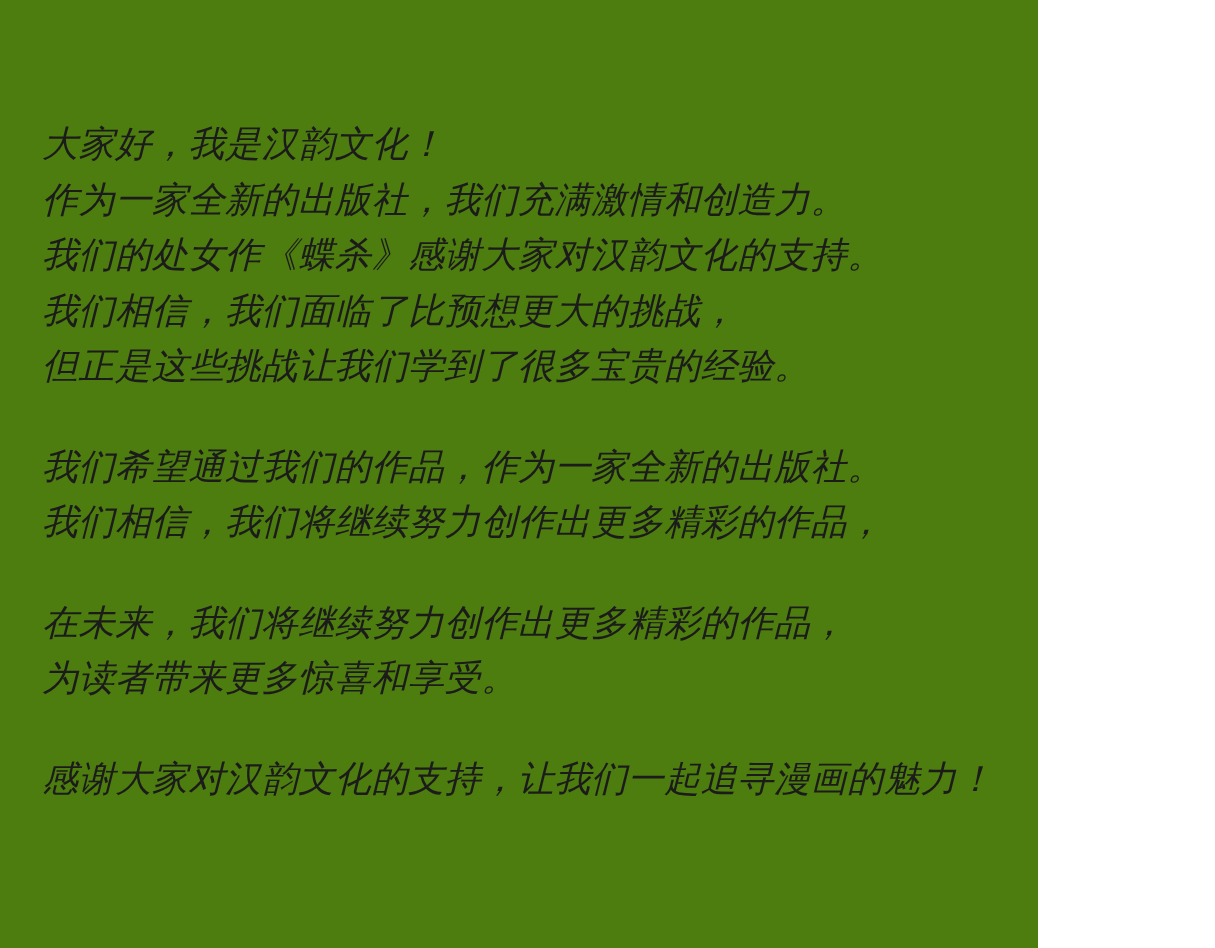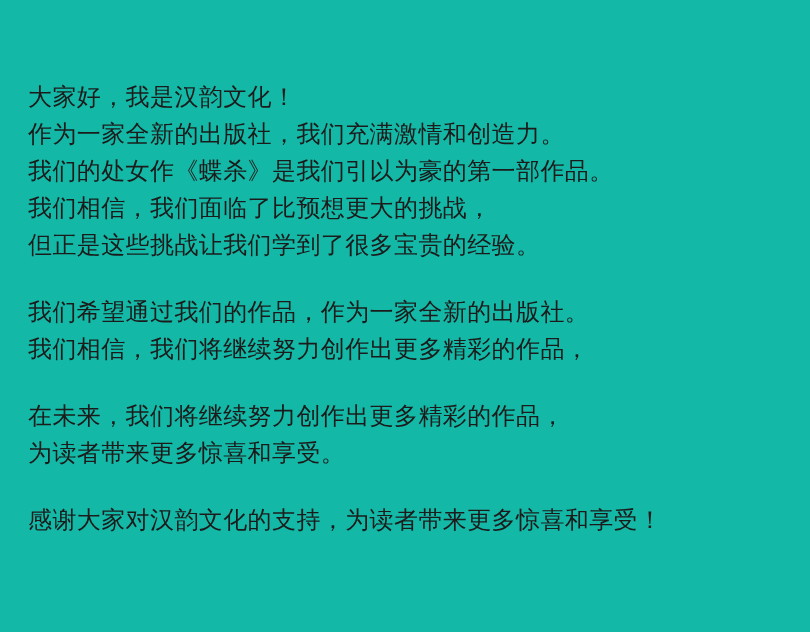--- a/index.html
+++ b/index.html
@@ -7,25 +7,26 @@
     padding: 0;
   }
   body {
     width: 810px;
     height: 632px;
     background: #ffffff;
     font-family: "Liberation Sans", "DejaVu Sans", sans-serif;
     overflow: hidden;
   }
   .page {
-    width: 810px;
+    width: 692px;
     height: 632px;
     box-sizing: border-box;
-    background: #14b8a6;
+    background: #4d7c0f;
     position: relative;
+    font-style: italic;
   }
   .content {
     position: absolute;
     left: 28px;
     top: 78px;
     right: 20px;
   }
   .para {
     margin: 0 0 30px 0;
   }
@@ -43,33 +44,33 @@
 </style>
 </head>
 <body>
 
 <div class="page">
   <div class="content">
 
     <div class="para">
       <div class="line">大家好，我是汉韵文化！</div>
       <div class="line">作为一家全新的出版社，我们充满激情和创造力。</div>
-      <div class="line">我们的处女作《蝶杀》是我们引以为豪的第一部作品。</div>
+      <div class="line">我们的处女作《蝶杀》感谢大家对汉韵文化的支持。</div>
       <div class="line">我们相信，我们面临了比预想更大的挑战，</div>
       <div class="line">但正是这些挑战让我们学到了很多宝贵的经验。</div>
     </div>
 
     <div class="para">
       <div class="line">我们希望通过我们的作品，作为一家全新的出版社。</div>
       <div class="line">我们相信，我们将继续努力创作出更多精彩的作品，</div>
     </div>
 
     <div class="para">
       <div class="line">在未来，我们将继续努力创作出更多精彩的作品，</div>
       <div class="line">为读者带来更多惊喜和享受。</div>
     </div>
 
     <div class="para">
-      <div class="line">感谢大家对汉韵文化的支持，为读者带来更多惊喜和享受！</div>
+      <div class="line">感谢大家对汉韵文化的支持，让我们一起追寻漫画的魅力！</div>
     </div>
 
   </div>
 </div>
 
 </body></html>

